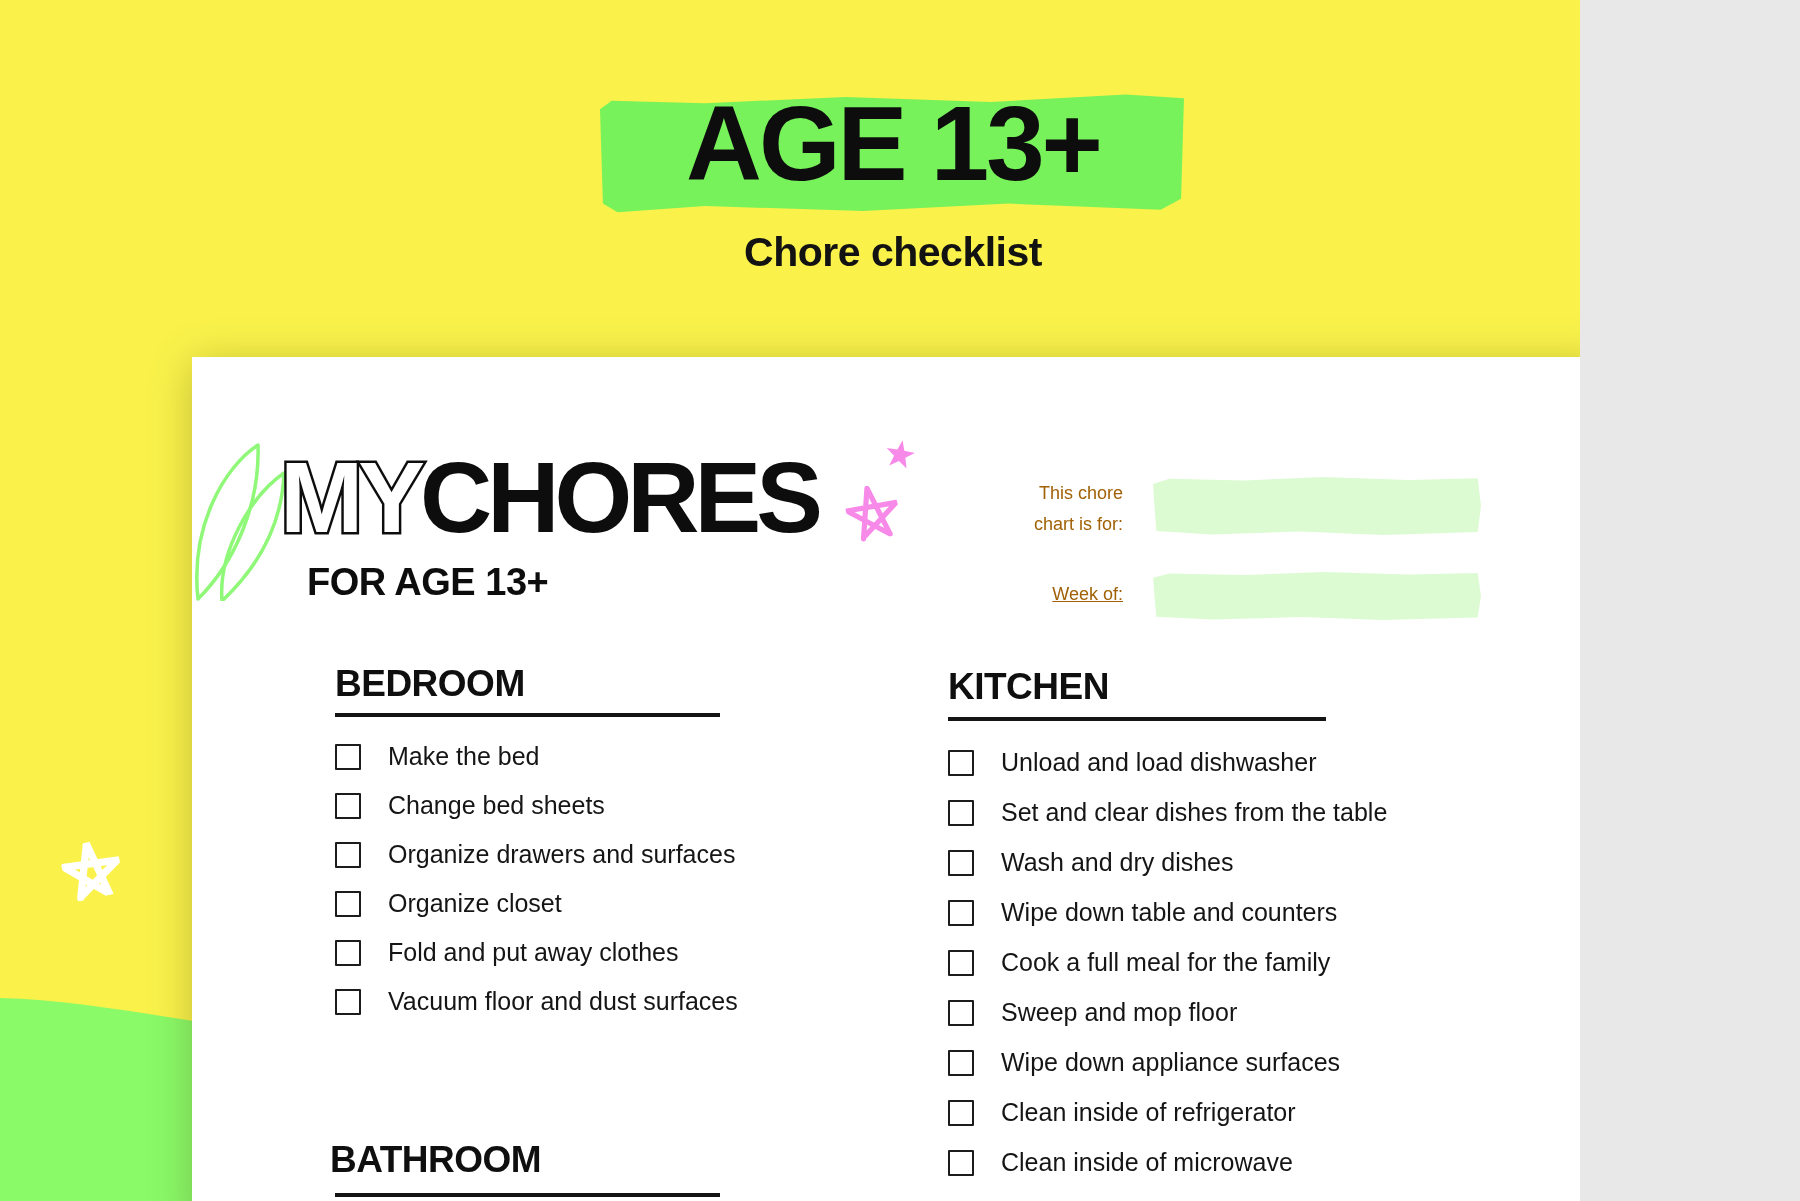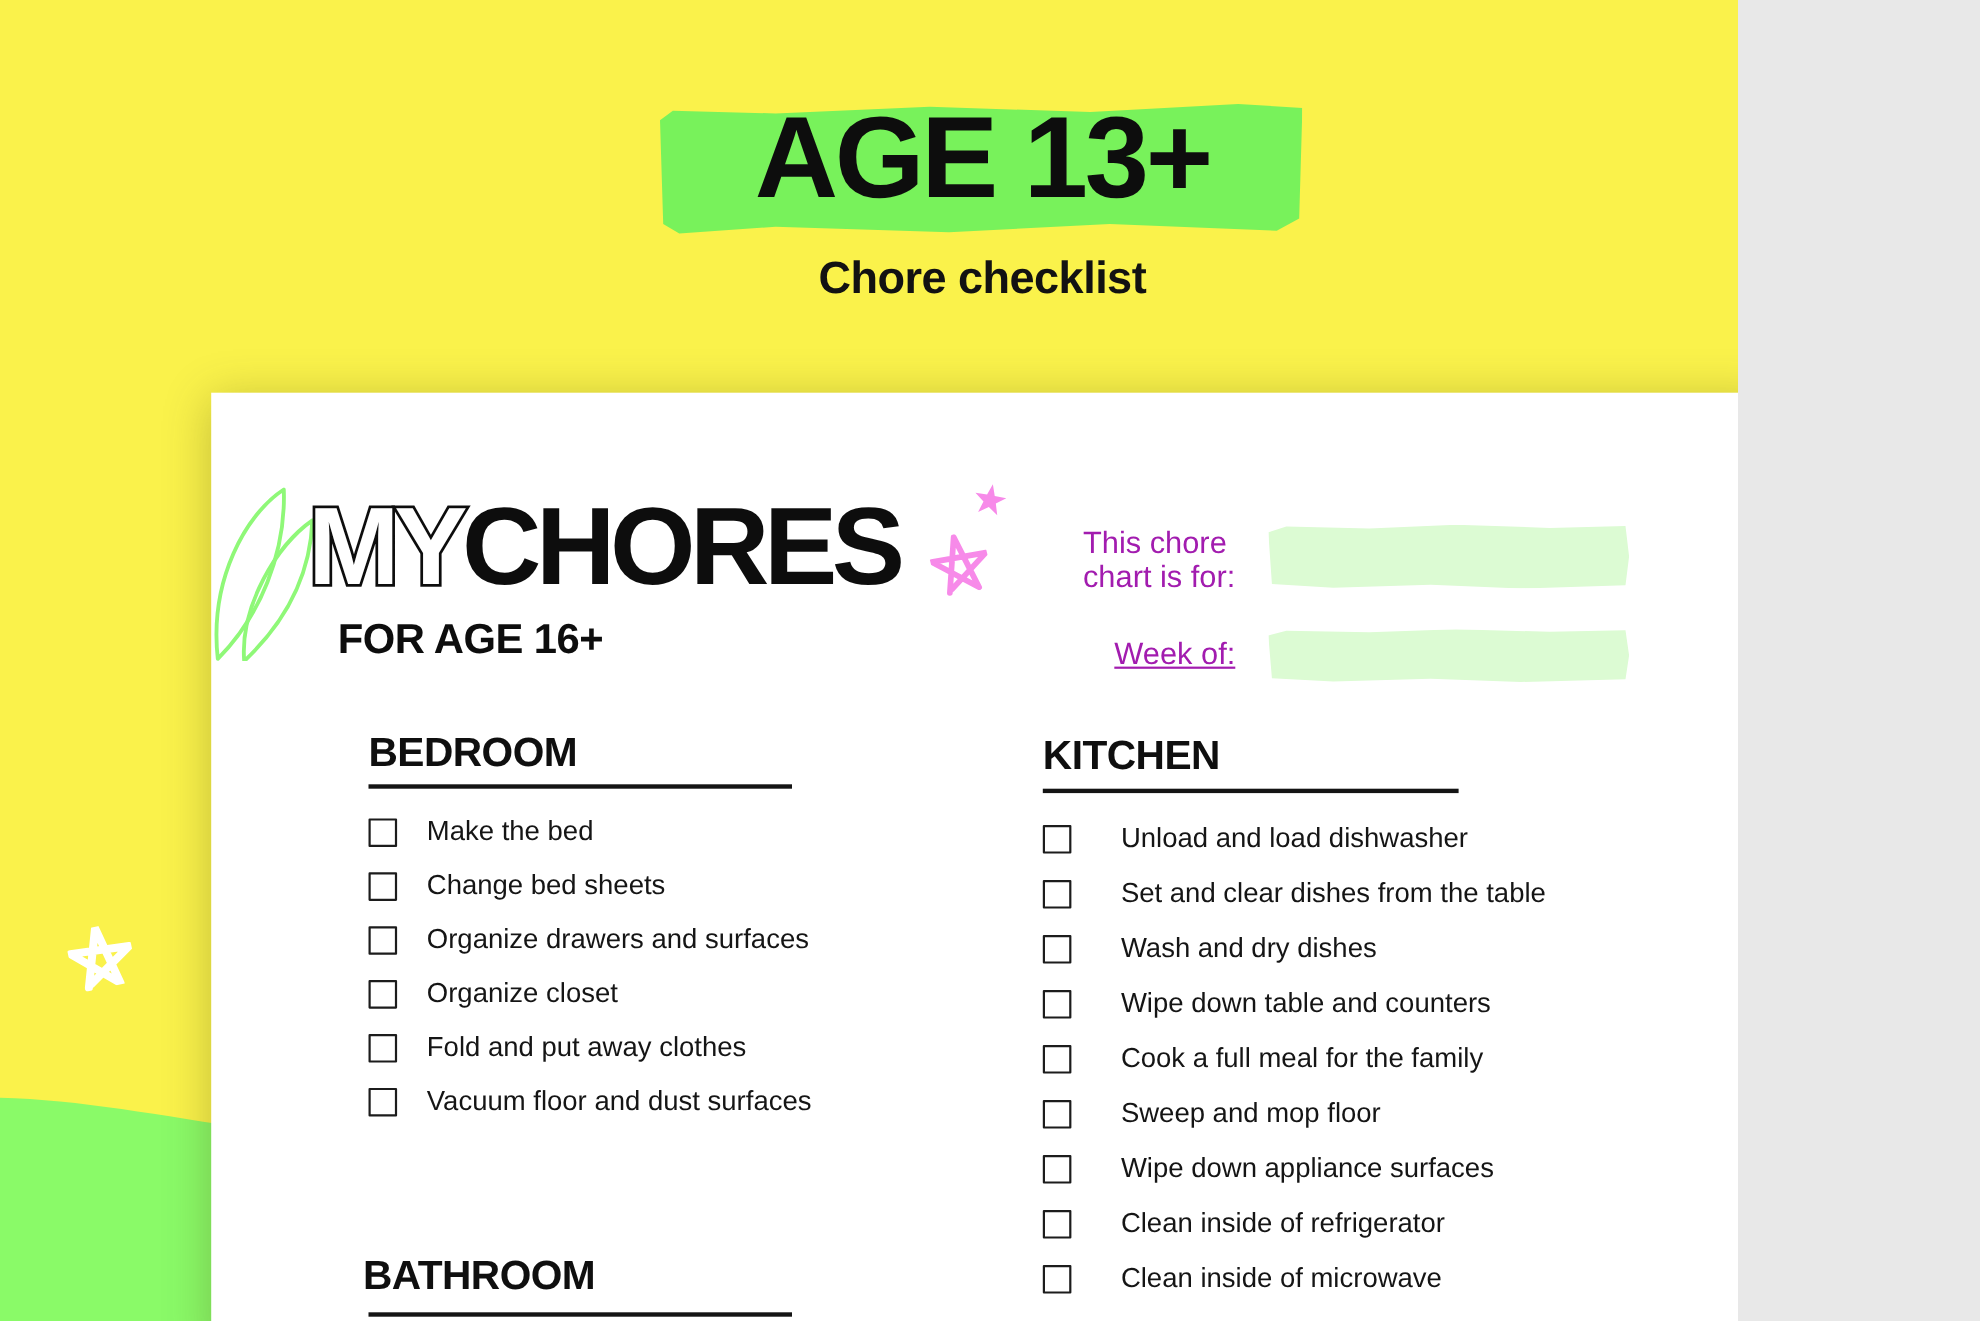--- a/index.html
+++ b/index.html
@@ -40,22 +40,22 @@
     color:#ffffff;
     -webkit-text-stroke:5px #0d0d0d;
     paint-order:stroke fill;
   }
   .logo-chores{color:#0d0d0d;}
   .tagline{
     position:absolute;left:115px;top:204px;
     font-size:38px;font-weight:bold;letter-spacing:-0.5px;color:#0d0d0d;
   }
   .field-label{
-    position:absolute;right:486px;text-align:left;
-    font-size:28px;line-height:31px;color:#a21caf;white-space:pre-line;
+    position:absolute;right:486px;text-align:right;
+    font-size:18px;line-height:31px;color:#a16207;white-space:pre-line;
   }
   .name-label{top:121px;}
   .week-label{top:222px;text-decoration:underline;}
   .fill-bar{
     position:absolute;left:961px;width:328px;background:#DCFBD3;
     clip-path:polygon(0 12%,5% 3%,28% 6%,52% 0,78% 5%,99% 2%,100% 50%,99% 95%,70% 100%,45% 94%,18% 99%,1% 93%);
   }
   .bar1{top:120px;height:58px;}
   .bar2{top:215px;height:48px;}
   .section-title{
@@ -66,21 +66,21 @@
   .rule-bedroom{left:143px;top:356px;width:385px;}
   .kitchen-title{left:756px;top:309px;}
   .rule-kitchen{left:756px;top:360px;width:378px;}
   .bathroom-title{left:138px;top:782px;}
   .rule-bathroom{left:143px;top:836px;width:385px;}
   .list{position:absolute;}
   .bedroom-list{left:143px;top:385px;}
   .kitchen-list{left:756px;top:391px;}
   .row{display:flex;align-items:center;}
   .bedroom-list .row{margin-bottom:20px;}
-  .kitchen-list .row{margin-bottom:21px;gap:18px;}
+  .kitchen-list .row{margin-bottom:21px;}
   .checkbox{
     width:26px;height:26px;border:2.5px solid #1c1c1c;border-radius:1px;
     background:#fff;flex-shrink:0;box-sizing:border-box;
   }
   .item-label{
     margin-left:27px;font-size:25px;line-height:29px;color:#151515;white-space:pre-line;
   }
 </style>
 </head>
 <body>
@@ -105,21 +105,21 @@
   <div class="card">
 
     <svg style="left:-4px;top:86px;" width="112" height="158" viewBox="0 0 112 158">
       <path d="M70,2 C 36,24 2,84 10,156 C 48,118 72,60 70,2 Z" fill="none" stroke="#8FF878" stroke-width="3.5" stroke-linejoin="round"></path>
       <path d="M96,30 C 64,52 30,108 34,158 C 68,126 94,84 96,30 Z" fill="none" stroke="#8FF878" stroke-width="3.5" stroke-linejoin="round"></path>
     </svg>
 
     <div class="logo">
       <span class="logo-my">MY</span><span class="logo-chores">CHORES</span>
     </div>
-    <div class="tagline">FOR AGE 16+</div>
+    <div class="tagline">FOR AGE 13+</div>
 
     <svg style="left:693px;top:82px;" width="30" height="32" viewBox="0 0 100 100">
       <polygon points="58.7,0.8 64.4,36.1 99.5,43.0 67.7,59.4 71.9,94.9 46.5,69.7 14.0,84.7 30.2,52.8 5.9,26.5 41.2,32.0" fill="#F78AE9"></polygon>
     </svg>
     <svg style="left:655px;top:128px;transform:rotate(-14deg);" width="52" height="55" viewBox="0 0 100 100">
       <path d="M20,95 L50,2 L72,98 L2,35 L98,42 L25,90" fill="none" stroke="#F78AE9" stroke-width="10" stroke-linecap="round" stroke-linejoin="round"></path>
     </svg>
 
     <div class="field-label name-label">This chore
 chart is for:</div>

